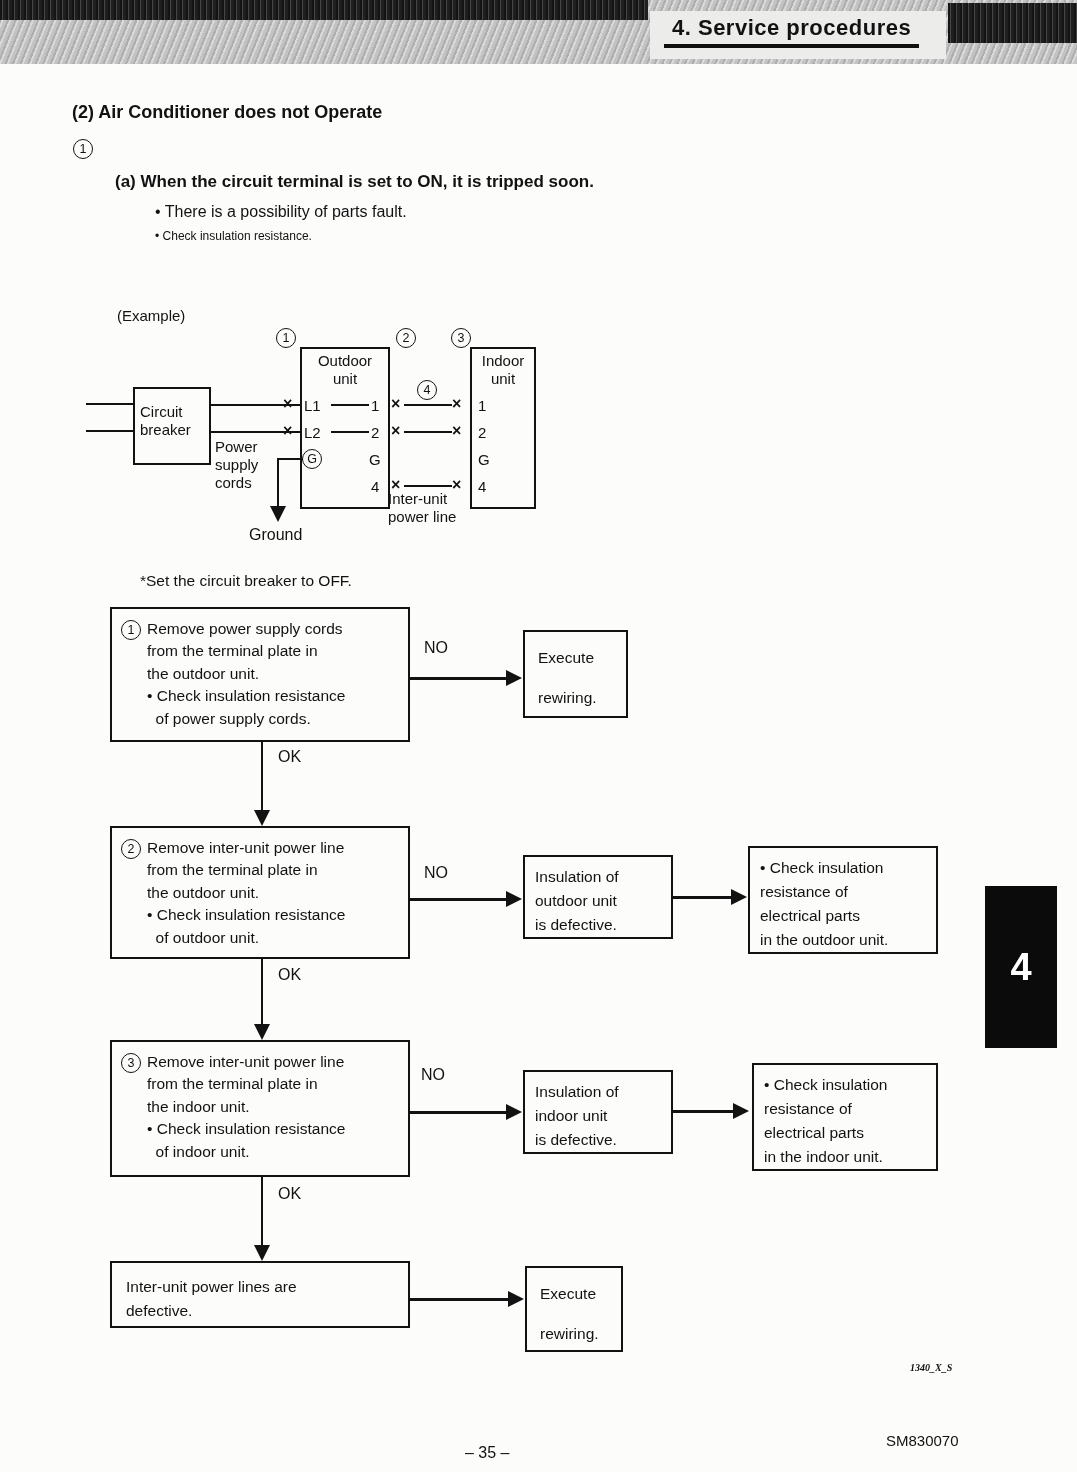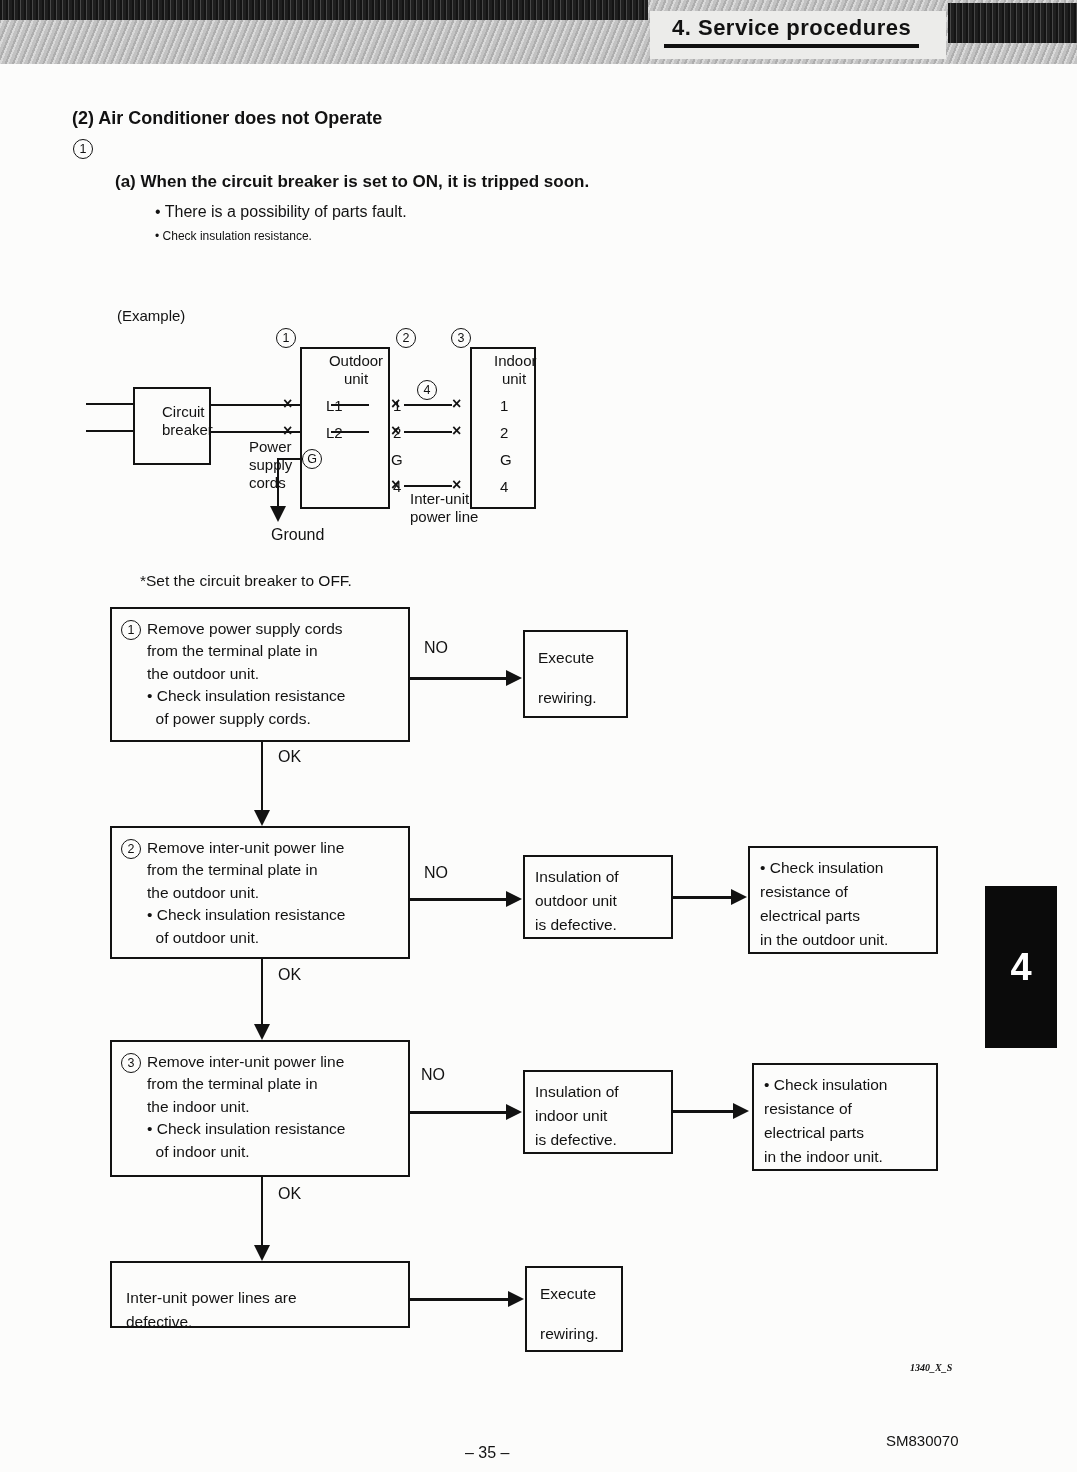--- a/index.html
+++ b/index.html
@@ -29,21 +29,21 @@
   
   .dbox { position:absolute; border:2px solid #121212; background:transparent; }
   .hline { position:absolute; height:2px; background:#121212; }
   .vline { position:absolute; width:2px; background:#121212; }
   .cross { position:absolute; font-size:16px; font-weight:bold; line-height:1; }
   .arrow-r { position:absolute; width:0; height:0;
     border-top:8px solid transparent; border-bottom:8px solid transparent; border-left:16px solid #121212; }
   .arrow-d { position:absolute; width:0; height:0;
     border-left:8px solid transparent; border-right:8px solid transparent; border-top:16px solid #121212; }
 
-  .dtext { position:absolute; font-size:15px; line-height:1.2;padding-left:22px; }
+  .dtext { position:absolute; font-size:15px; line-height:1.2; }
 
   
   .fbox { position:absolute; border:2.5px solid #121212; background:#fcfcfb; }
   .stepbox { display:flex; gap:6px; padding:9px 8px 8px 9px; }
   .steptext { font-size:15.5px; line-height:1.45; white-space:pre-line; }
   .smalltext { font-size:15.5px; line-height:1.55; white-space:pre-line; padding:8px 10px; }
   .exectext { font-size:15.5px; line-height:2.55; white-space:pre-line; padding:6px 13px; }
   .nolabel, .oklabel { position:absolute; font-size:16px; }
 
   .sidetab { position:absolute; left:985px; top:886px; width:72px; height:162px;
@@ -60,25 +60,25 @@
 
 <div class="page">
 
   <div class="band">
     <div class="abs band-dark" style="top:0;left:0;width:648px;height:20px;"></div>
     <div class="abs band-light" style="top:11px;left:650px;width:296px;height:48px;"></div>
     <div class="abs band-dark" style="top:3px;left:948px;width:129px;height:40px;"></div>
   </div>
   <div class="band-title">4. Service procedures</div>
 
-  <div class="abs b" style="left:72px;top:108px;font-size:18px;">(2)  Air Conditioner does not Operate</div>
+  <div class="abs b" style="left:72px;top:102px;font-size:18px;">(2)  Air Conditioner does not Operate</div>
 
   <span class="circled abs" style="left:73px;top:139px;">1</span>
 
-  <div class="abs b" style="left:115px;top:172px;font-size:17px;">(a)  When the circuit breaker is set to ON, it is tripped soon.</div>
+  <div class="abs b" style="left:115px;top:172px;font-size:17px;">(a)  When the circuit terminal is set to ON, it is tripped soon.</div>
 
   <div class="abs" style="left:155px;top:203px;font-size:16px;">• There is a possibility of parts fault.</div>
   <div class="abs" style="left:155px;top:229px;font-size:12px;">• Check insulation resistance.</div>
 
   <div class="abs" style="left:117px;top:307px;font-size:15px;">(Example)</div>
 
   <div>
 
     <span class="circled abs" style="left:276px;top:328px;">1</span>
     <span class="circled abs" style="left:396px;top:328px;">2</span>
@@ -127,21 +127,21 @@
     <span class="cross" style="left:452px;top:423px;">×</span>
     <div class="hline" style="left:404px;top:431px;width:48px;"></div>
     <span class="cross" style="left:391px;top:477px;">×</span>
     <span class="cross" style="left:452px;top:477px;">×</span>
     <div class="hline" style="left:404px;top:485px;width:48px;"></div>
 
     <div class="hline" style="left:278px;top:458px;width:25px;"></div>
     <div class="vline" style="left:277px;top:458px;height:50px;"></div>
     <div class="arrow-d" style="left:270px;top:506px;"></div>
 
-    <div class="dtext pre" style="left:215px;top:438px;margin-left:12px;">Power
+    <div class="dtext pre" style="left:215px;top:438px;">Power
 supply
 cords</div>
     <div class="dtext" style="left:249px;top:525px;font-size:16px;">Ground</div>
     <div class="dtext pre" style="left:388px;top:490px;">Inter-unit
 power line</div>
   </div>
 
   <div class="abs" style="left:140px;top:572px;font-size:15.5px;">*Set the circuit breaker to OFF.</div>
 
   <div class="fbox stepbox" style="left:110px;top:607px;width:300px;height:135px;">
@@ -213,21 +213,21 @@
     <div class="smalltext">• Check insulation
 resistance of
 electrical parts
 in the indoor unit.</div>
   </div>
   <div class="vline" style="left:261px;top:1176px;height:70px;"></div>
   <div class="arrow-d" style="left:254px;top:1245px;"></div>
   <div class="oklabel" style="left:278px;top:1185px;">OK</div>
 
   <div class="fbox" style="left:110px;top:1261px;width:300px;height:67px;">
-    <div class="smalltext" style="padding:23px 14px;">Inter-unit power lines are
+    <div class="smalltext" style="padding:12px 14px;">Inter-unit power lines are
 defective.</div>
   </div>
   <div class="hline" style="left:410px;top:1298px;width:100px;height:3px;"></div>
   <div class="arrow-r" style="left:508px;top:1291px;"></div>
   <div class="fbox" style="left:525px;top:1266px;width:98px;height:86px;">
     <div class="exectext">Execute
 rewiring.</div>
   </div>
 
   <div class="sidetab">4</div>

